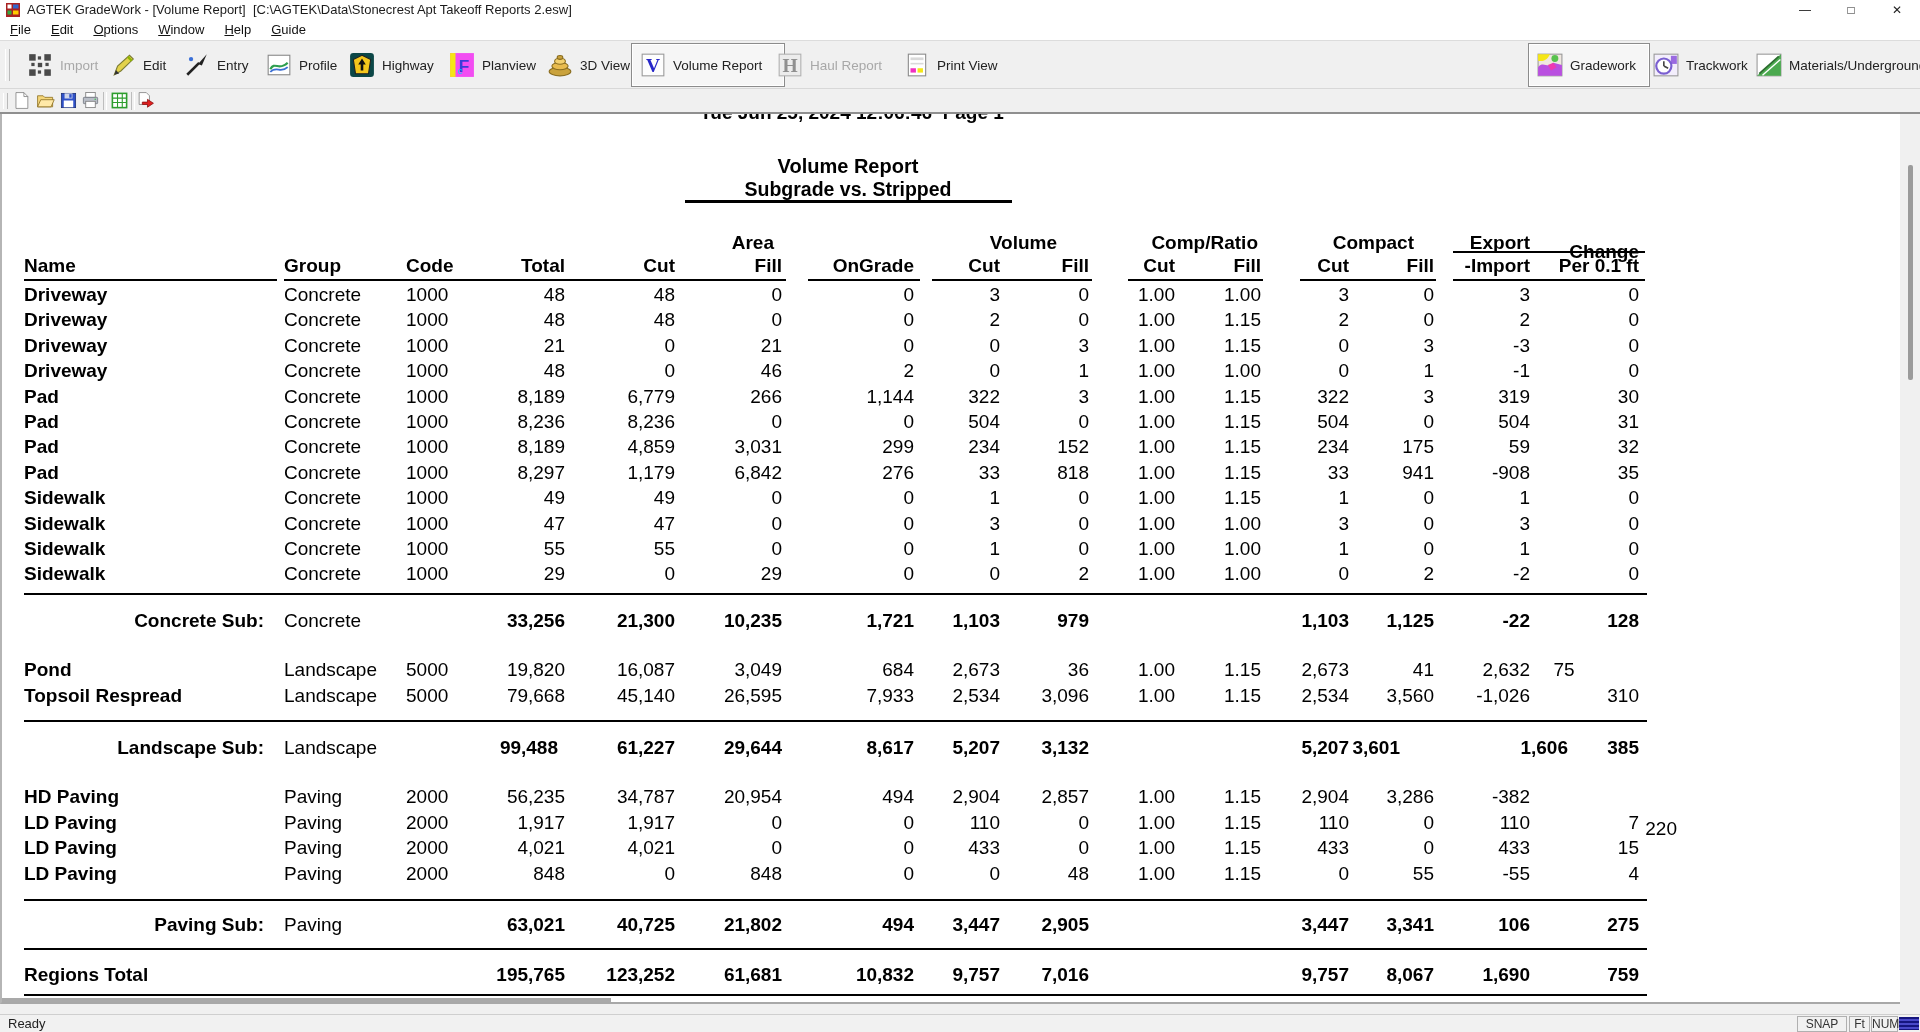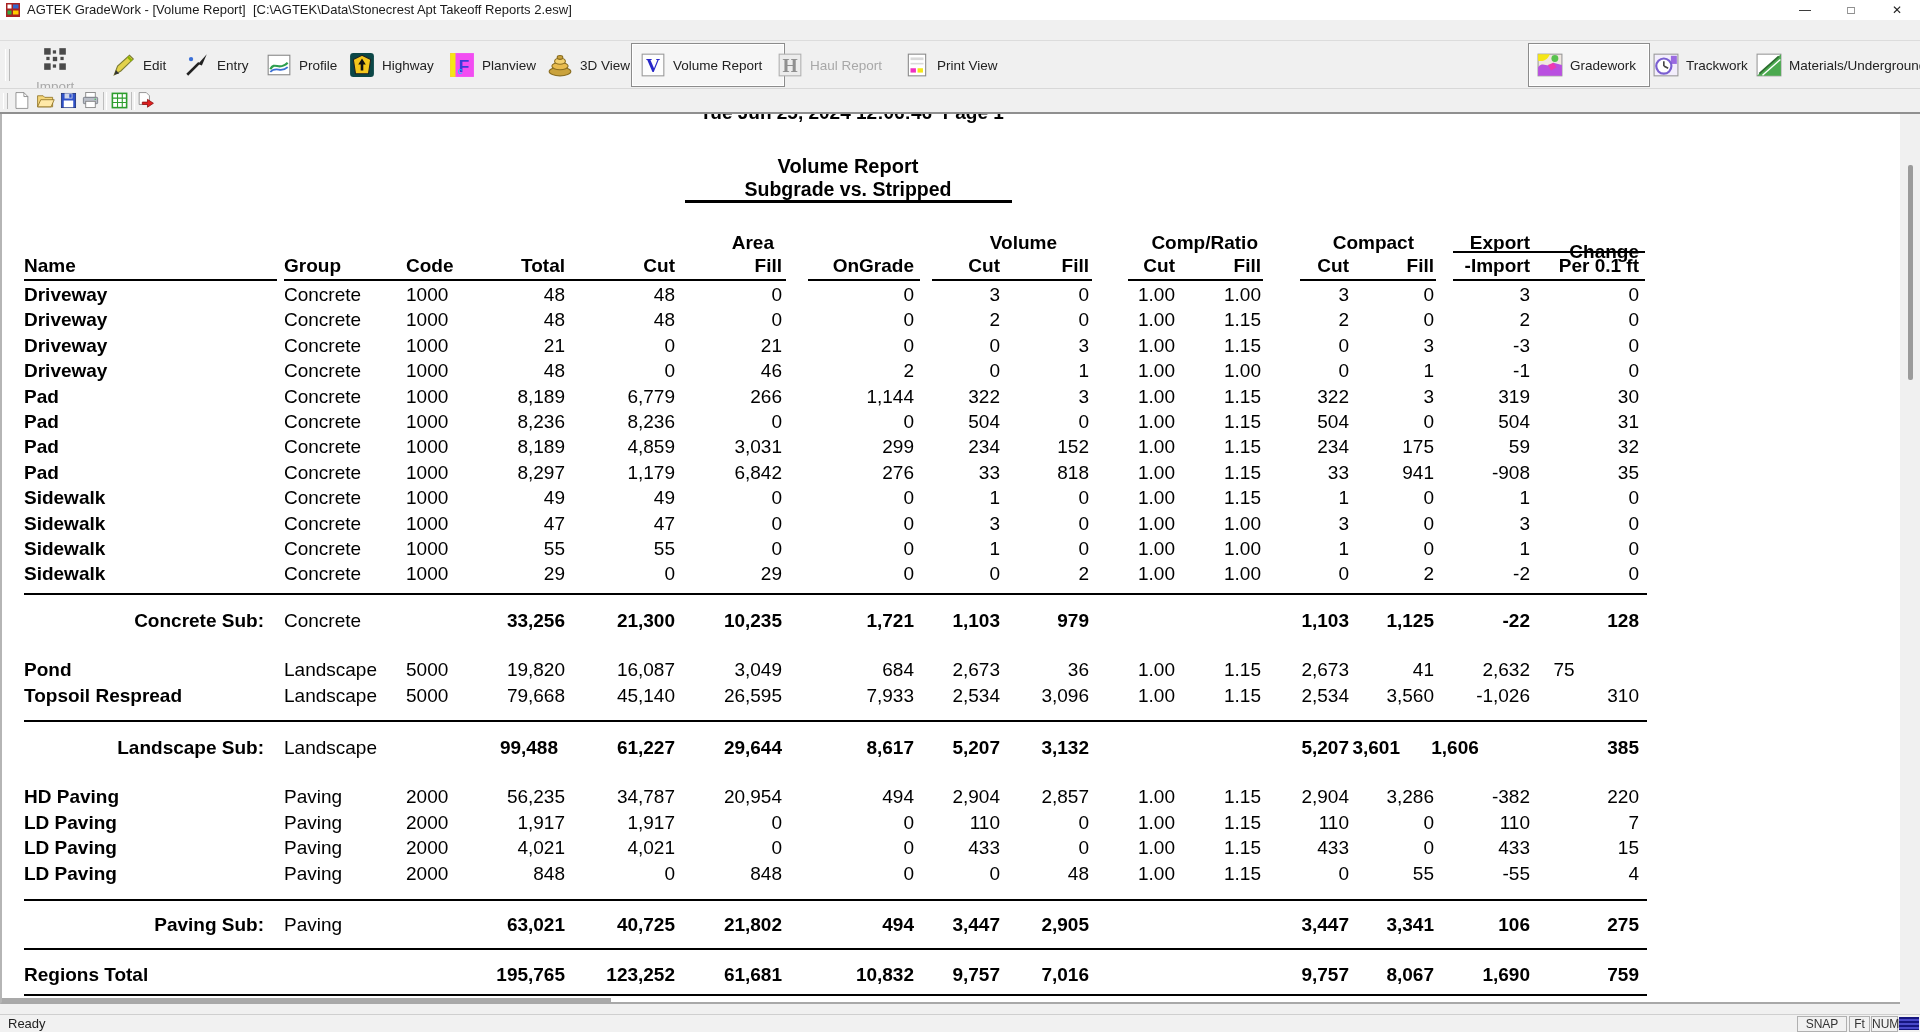--- a/index.html
+++ b/index.html
@@ -76,24 +76,25 @@
         </svg>
     </span>
     <span class="title">AGTEK GradeWork - [Volume Report]  [C:\AGTEK\Data\Stonecrest Apt Takeoff Reports 2.esw]</span>
     <div class="wincontrols" id="wincontrols">
         <div class="winbtn">—</div>
         <div class="winbtn">□</div>
         <div class="winbtn">✕</div>
       </div>
   </div>
 
+  <div class="menubar" id="menubar"><span class="menu-item"><u>F</u>ile</span><span class="menu-item"><u>E</u>dit</span><span class="menu-item"><u>O</u>ptions</span><span class="menu-item"><u>W</u>indow</span><span class="menu-item"><u>H</u>elp</span><span class="menu-item"><u>G</u>uide</span></div>
 
   <div class="toolbar" id="toolbar">
     <div class="tb-grip"></div>
-  <div class="tb-btn disabled" style="left: 28px; flex-direction: column;">
+  <div class="tb-btn disabled" style="left: 19px;">
         <span class="tb-ico">
           <svg viewBox="0 0 24 24" width="26" height="26">
             <g fill="#4a4a4a">
               <rect x="2" y="2" width="6" height="6"></rect>
               <rect x="16" y="2" width="6" height="6"></rect>
               <rect x="2" y="16" width="6" height="6"></rect>
               <rect x="16" y="16" width="6" height="6"></rect>
               <rect x="10" y="4" width="3" height="3"></rect>
               <rect x="4" y="10" width="3" height="3"></rect>
               <rect x="10" y="10" width="4" height="4"></rect>
@@ -571,39 +572,39 @@
           <div class="cell c0" style="left: 22px; width: 240px; text-align: right;">Landscape Sub:</div>
           <div class="cell c1" style="left: 282px; width: 115px;">Landscape</div>
           <div class="cell c3 num" style="left: 406px; width: 150px;">99,488</div>
           <div class="cell c4 num" style="left: 523px; width: 150px;">61,227</div>
           <div class="cell c5 num" style="left: 630px; width: 150px;">29,644</div>
           <div class="cell c6 num" style="left: 762px; width: 150px;">8,617</div>
           <div class="cell c7 num" style="left: 848px; width: 150px;">5,207</div>
           <div class="cell c8 num" style="left: 937px; width: 150px;">3,132</div>
           <div class="cell c11 num" style="left: 1197px; width: 150px;">5,207</div>
           <div class="cell c12 num" style="left: 1248px; width: 150px;">3,601</div>
-          <div class="cell c13 num" style="left: 1378px; width: 150px; text-align: center;">1,606</div>
+          <div class="cell c13 num" style="left: 1416px; width: 150px;">1,606</div>
           <div class="cell c14 num" style="left: 1487px; width: 150px;">385</div>
         </div>
         <div class="t-row data" style="top: 670.4px;">
           <div class="cell c0" style="left: 22px; width: 240px;">HD Paving</div>
           <div class="cell c1" style="left: 282px; width: 115px;">Paving</div>
           <div class="cell c2" style="left: 404px; width: 85px;">2000</div>
           <div class="cell c3 num" style="left: 413px; width: 150px;">56,235</div>
           <div class="cell c4 num" style="left: 523px; width: 150px;">34,787</div>
           <div class="cell c5 num" style="left: 630px; width: 150px;">20,954</div>
           <div class="cell c6 num" style="left: 762px; width: 150px;">494</div>
           <div class="cell c7 num" style="left: 848px; width: 150px;">2,904</div>
           <div class="cell c8 num" style="left: 937px; width: 150px;">2,857</div>
           <div class="cell c9 num" style="left: 1023px; width: 150px;">1.00</div>
           <div class="cell c10 num" style="left: 1109px; width: 150px;">1.15</div>
           <div class="cell c11 num" style="left: 1197px; width: 150px;">2,904</div>
           <div class="cell c12 num" style="left: 1282px; width: 150px;">3,286</div>
           <div class="cell c13 num" style="left: 1378px; width: 150px;">-382</div>
-          <div class="cell c14 num" style="left: 1487px; width: 150px;">220</div>
+          <div class="cell c14 num" style="left: 1525px; width: 150px; margin-top: 32px;">220</div>
         </div>
         <div class="t-row data" style="top: 695.8px;">
           <div class="cell c0" style="left: 22px; width: 240px;">LD Paving</div>
           <div class="cell c1" style="left: 282px; width: 115px;">Paving</div>
           <div class="cell c2" style="left: 404px; width: 85px;">2000</div>
           <div class="cell c3 num" style="left: 413px; width: 150px;">1,917</div>
           <div class="cell c4 num" style="left: 523px; width: 150px;">1,917</div>
           <div class="cell c5 num" style="left: 630px; width: 150px;">0</div>
           <div class="cell c6 num" style="left: 762px; width: 150px;">0</div>
           <div class="cell c7 num" style="left: 848px; width: 150px;">110</div>

